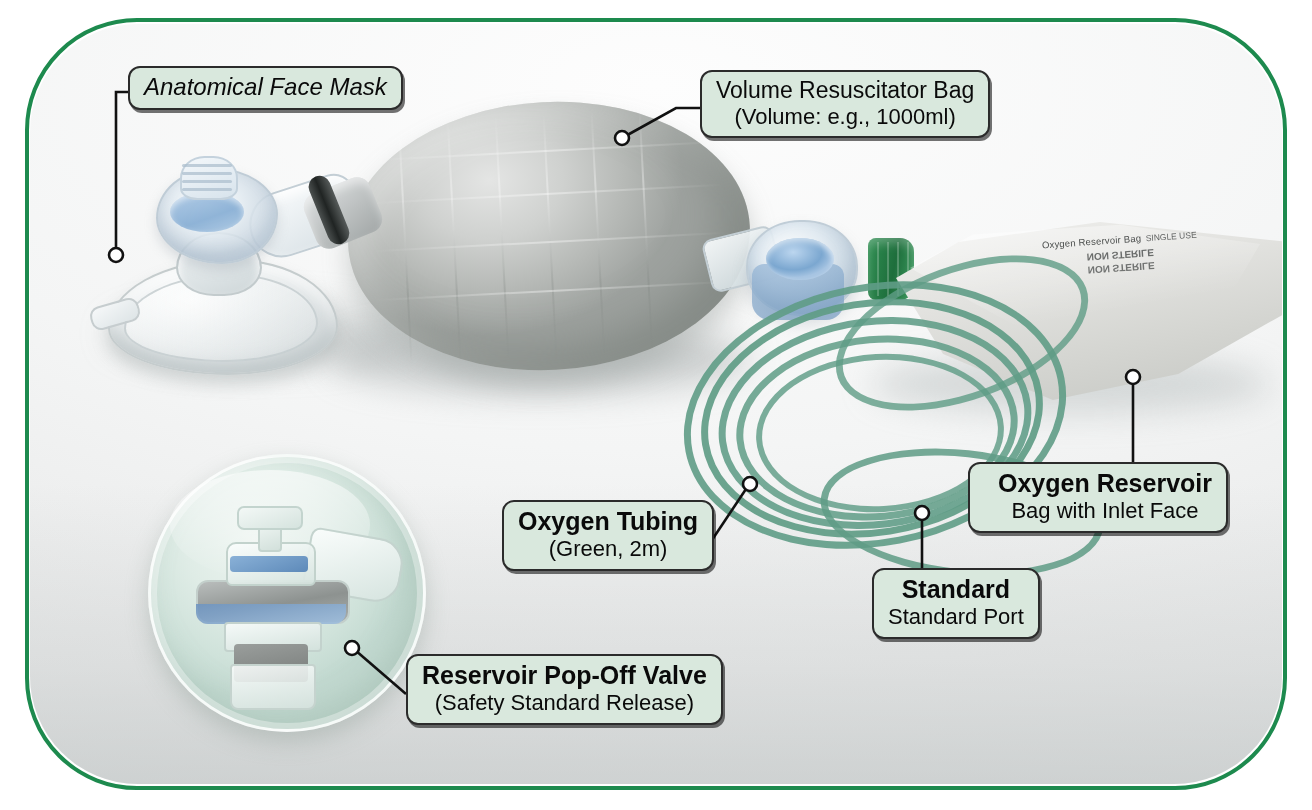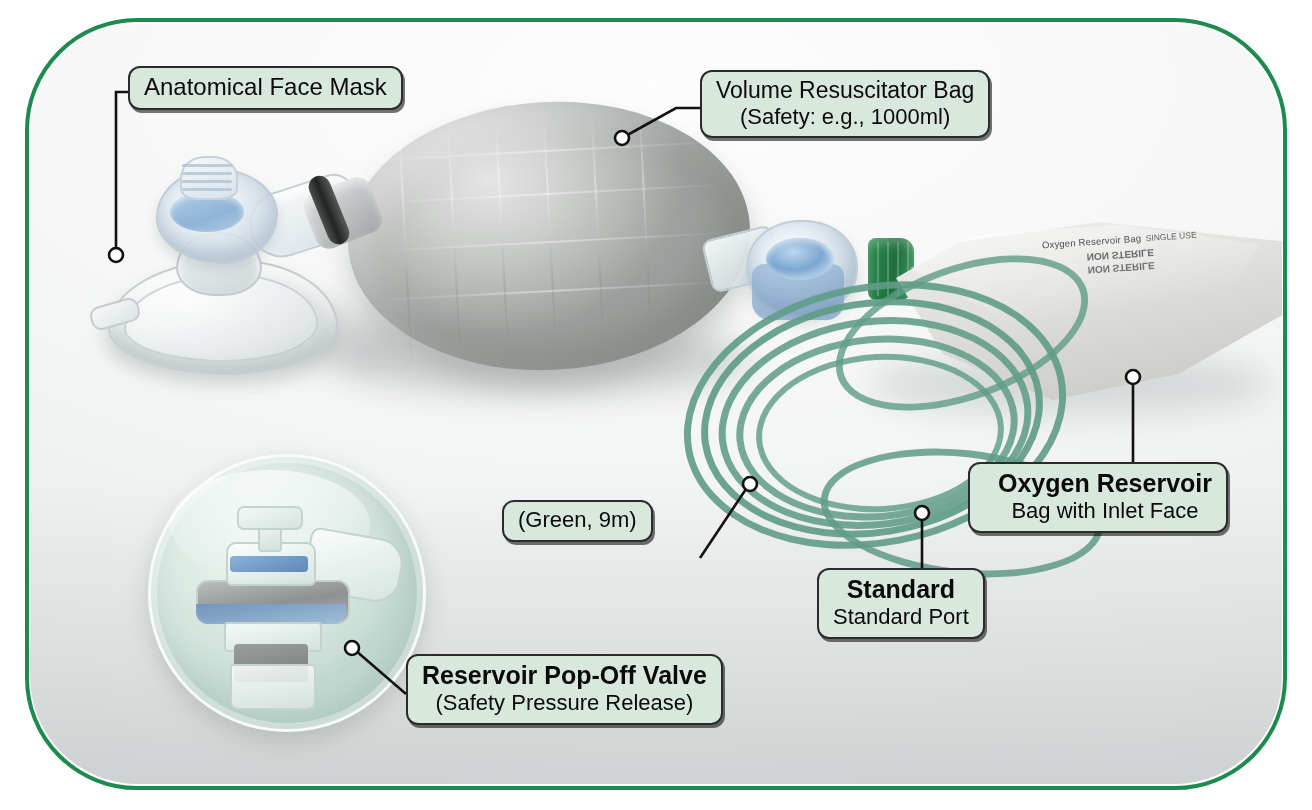--- a/index.html
+++ b/index.html
@@ -246,26 +246,26 @@
 
   
   .label{
     position:absolute;background:#d9e8dd;border:2px solid #2b2b2b;border-radius:12px;
     padding:5px 14px 7px;color:#0a0a0a;text-align:center;line-height:1.16;
     box-shadow:2px 3px 0 rgba(0,0,0,.55);white-space:nowrap;
   }
   .label .t1{display:block;font-size:23px;}
   .label .t2{display:block;font-size:22px;}
   .label.b .t1{font-weight:bold;}
-  .lbl-mask{left:128px;top:66px;}
+  .lbl-mask{left:128px;top:66px;font-style:italic;}
   .lbl-mask .t1{font-size:24px;}
   .lbl-bag{left:700px;top:70px;}
   .lbl-tubing{left:502px;top:500px;}
   .lbl-tubing .t1{font-size:25px;}
-  .lbl-connector{left:817px;top:568px;}
+  .lbl-connector{left:872px;top:568px;}
   .lbl-connector .t1{font-size:25px;}
   .lbl-reservoir{left:968px;top:462px;padding-left:28px;}
   .lbl-reservoir .t1{font-size:25px;}
   .lbl-popoff{left:406px;top:654px;}
   .lbl-popoff .t1{font-size:25px;}
 </style>
 </head>
 <body>
 
 <div id="stage">
@@ -374,36 +374,37 @@
     <path d="M406,694 L355,650"></path>
     <circle cx="352" cy="648" r="7"></circle>
   </svg>
 
   <div class="label lbl-mask">
     <span class="t1">Anatomical Face Mask</span>
   </div>
 
   <div class="label lbl-bag">
     <span class="t1">Volume Resuscitator Bag</span>
-    <span class="t2">(Safety: e.g., 1000ml)</span>
+    <span class="t2">(Volume: e.g., 1000ml)</span>
   </div>
 
   <div class="label b lbl-tubing">
-    <span class="t2">(Green, 9m)</span>
+    <span class="t1">Oxygen Tubing</span>
+    <span class="t2">(Green, 2m)</span>
   </div>
 
   <div class="label b lbl-connector">
     <span class="t1">Standard</span>
     <span class="t2">Standard Port</span>
   </div>
 
   <div class="label b lbl-reservoir">
     <span class="t1">Oxygen Reservoir</span>
     <span class="t2">Bag with Inlet Face</span>
   </div>
 
   <div class="label b lbl-popoff">
     <span class="t1">Reservoir Pop-Off Valve</span>
-    <span class="t2">(Safety Pressure Release)</span>
+    <span class="t2">(Safety Standard Release)</span>
   </div>
 
   <div class="frame"></div>
 </div>
 
 </body></html>

